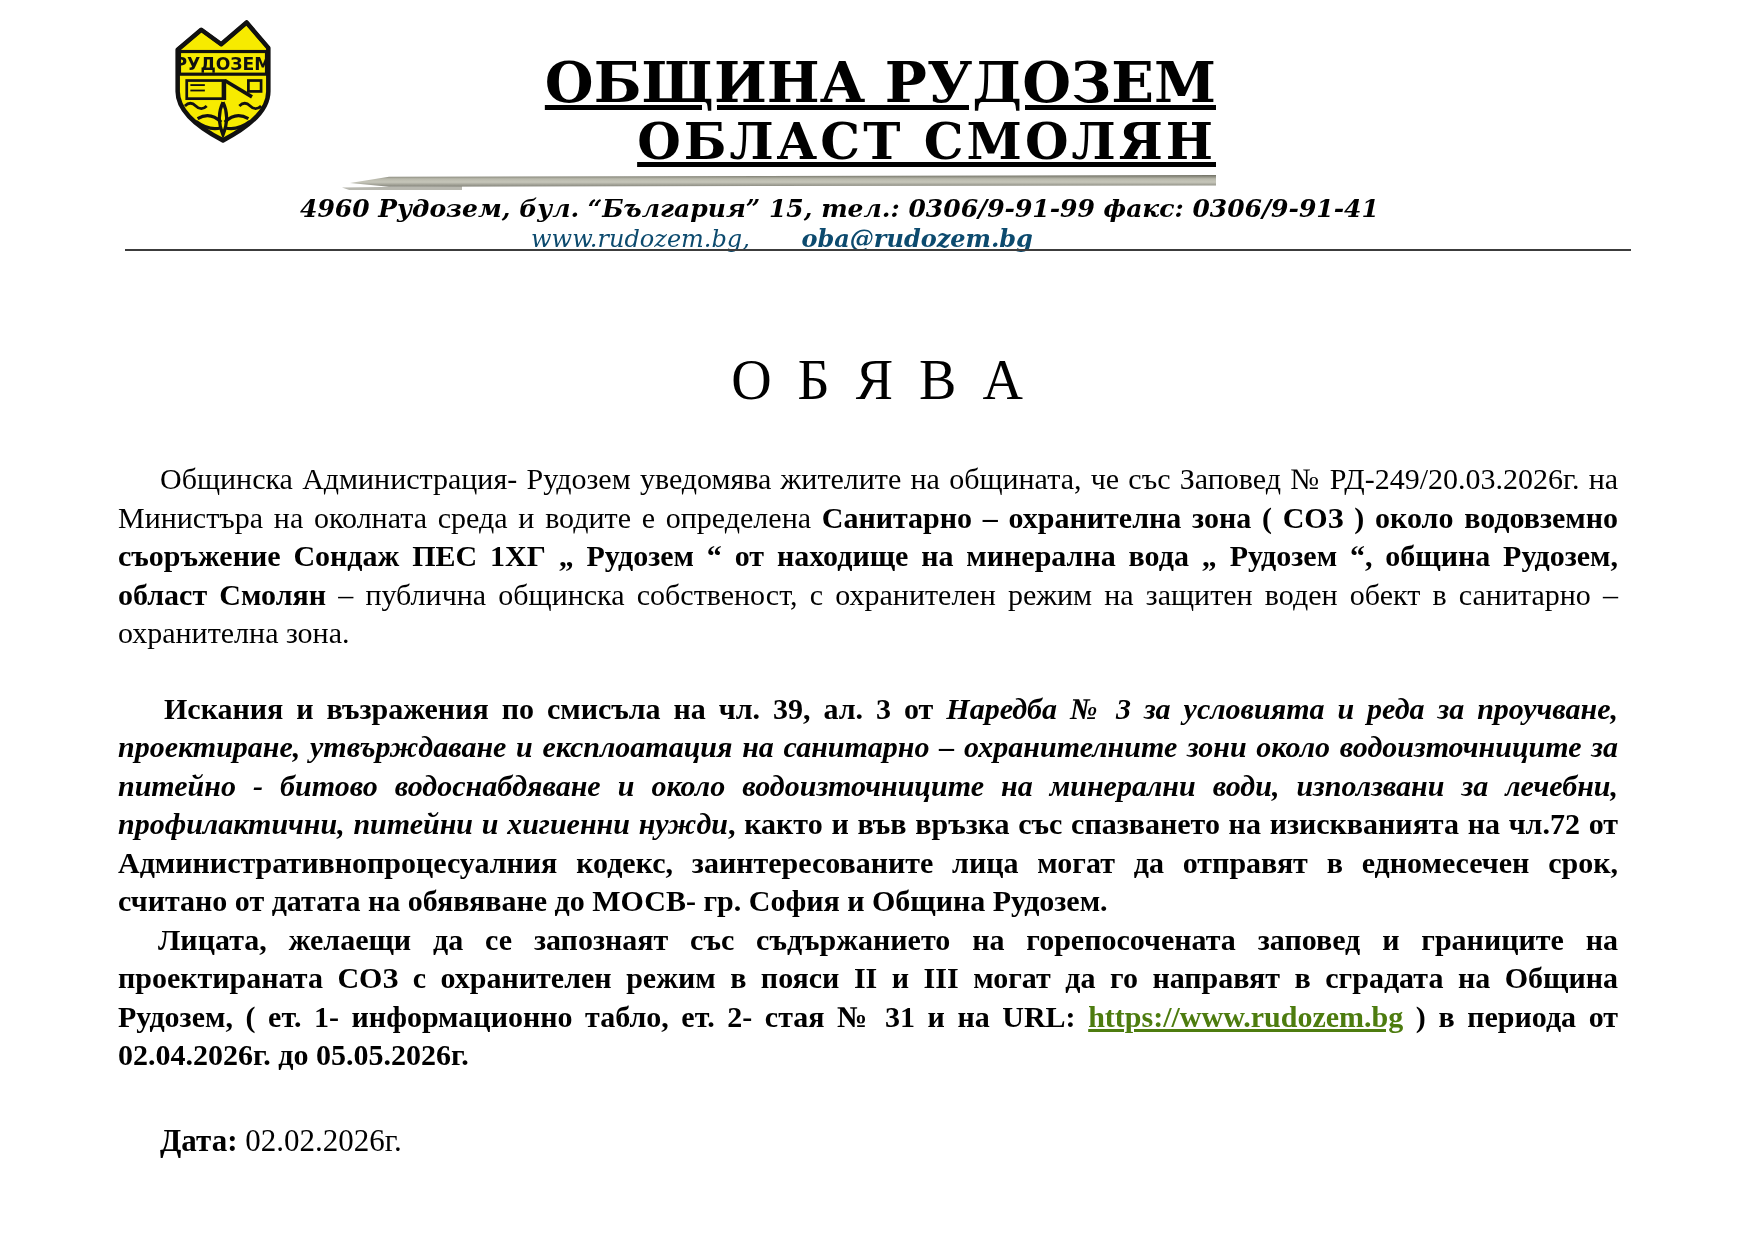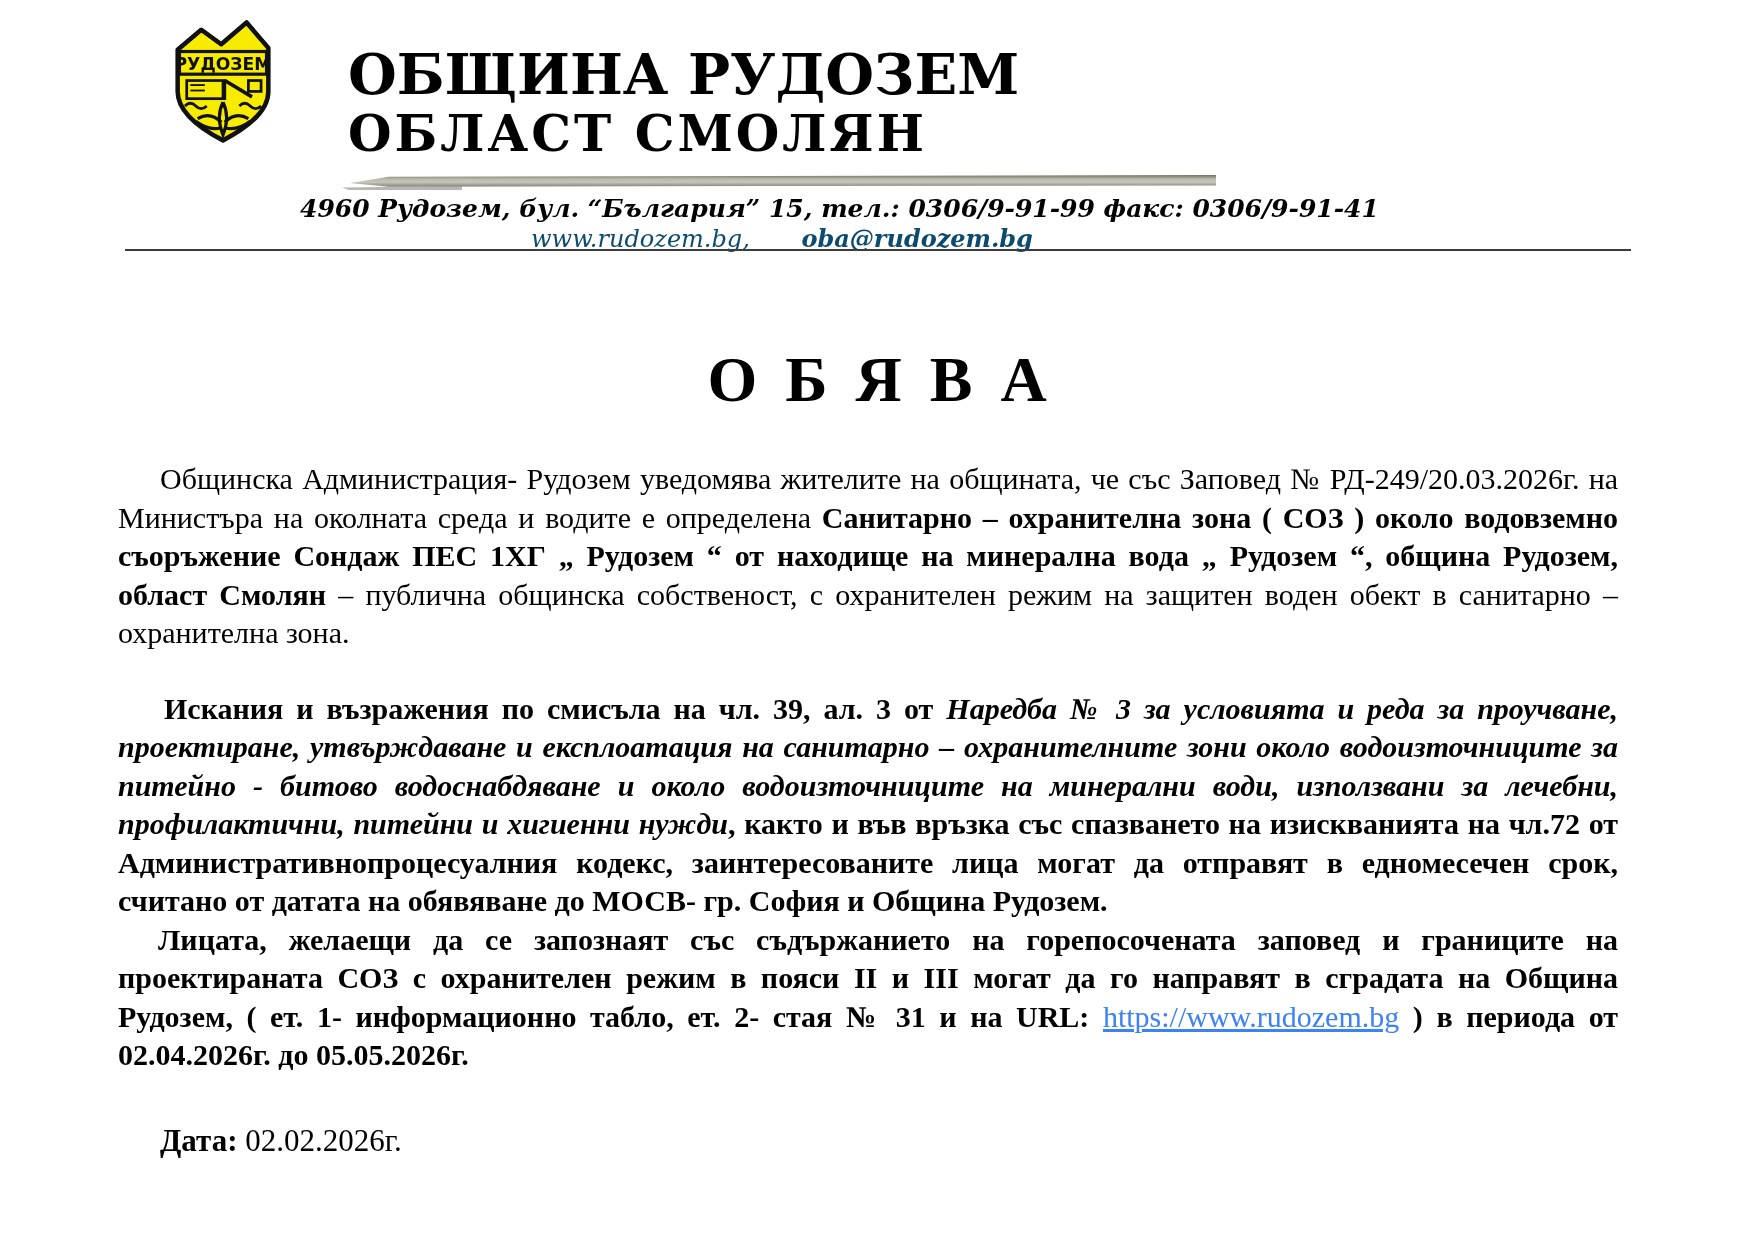--- a/index.html
+++ b/index.html
@@ -8,21 +8,21 @@
     width:1674px;height:1241px;
     background:#ffffff;
     font-family:"Liberation Serif","DejaVu Serif",serif;
     color:#000;
     overflow:hidden;
   }
 
   
   .crest{position:absolute;left:168px;top:8px;width:110px;height:136px;}
 
-  .header-block{position:absolute;left:348px;top:44px;width:868px;text-align:left;}
+  .header-block{position:absolute;left:348px;top:52px;width:868px;text-align:right;text-decoration:underline;}
   .header-title{
     font-family:"DejaVu Serif",serif;font-weight:bold;
     font-size:56px;line-height:60px;letter-spacing:0px;white-space:nowrap;
   }
   .header-subtitle{
     font-family:"DejaVu Serif",serif;font-weight:bold;
     font-size:50px;line-height:48px;letter-spacing:3px;margin-top:6px;white-space:nowrap;
   }
 
   .bar3d{
@@ -48,33 +48,33 @@
   .web-line .email{font-weight:bold;margin-left:44px;}
 
   .header-rule{
     position:absolute;left:125px;top:249px;width:1506px;height:0;
     border-top:2px solid #3c3c3c;
   }
 
   
   .doc-title{
     position:absolute;left:130px;top:330px;width:1500px;
-    text-align:center;font-weight:bold;font-size:64px;line-height:100px;
+    text-align:center;font-weight:normal;font-size:56px;line-height:100px;
     letter-spacing:6px;
   }
   .content{position:absolute;left:118px;top:460px;width:1500px;}
   .par{
     font-size:30px;line-height:38.5px;text-align:justify;margin:0;
     hyphens:none;
   }
   .p1{text-indent:42px;}
   .p2{text-indent:46px;font-weight:bold;margin-top:37px;}
   .p3{text-indent:40px;font-weight:bold;}
   .p2 .it{font-style:italic;}
-  .p3 .doc-link{color:#3b82f6;text-decoration:underline;cursor:pointer;font-weight:normal;}
+  .p3 .doc-link{color:#4d7c0f;text-decoration:underline;cursor:pointer;font-weight:bold;}
   .date-line{margin-top:47px;text-indent:42px;font-size:31px;}
   .date-label{font-weight:bold;}
 </style>
 </head>
 <body>
 
 <div class="page">
 
   <svg class="crest" viewBox="0 0 120 150" aria-hidden="true">
     <g>

